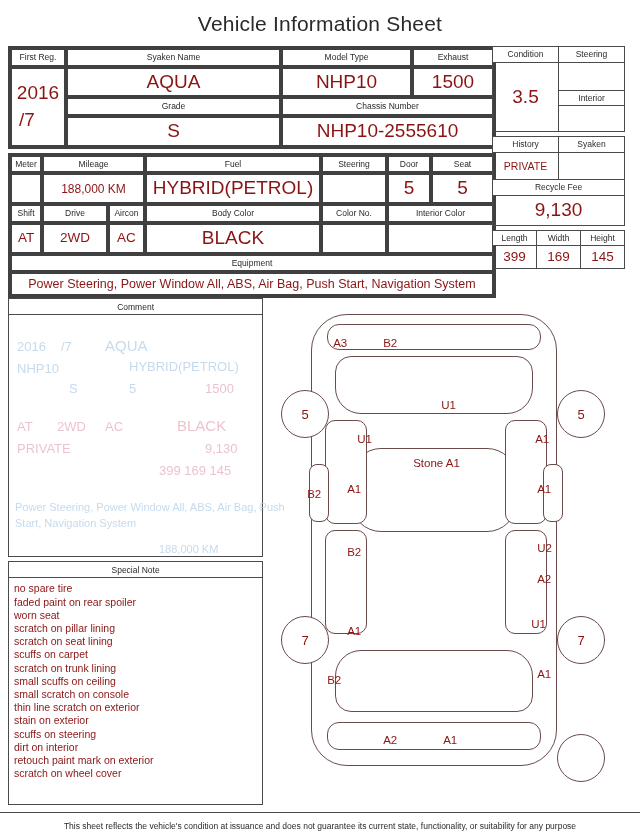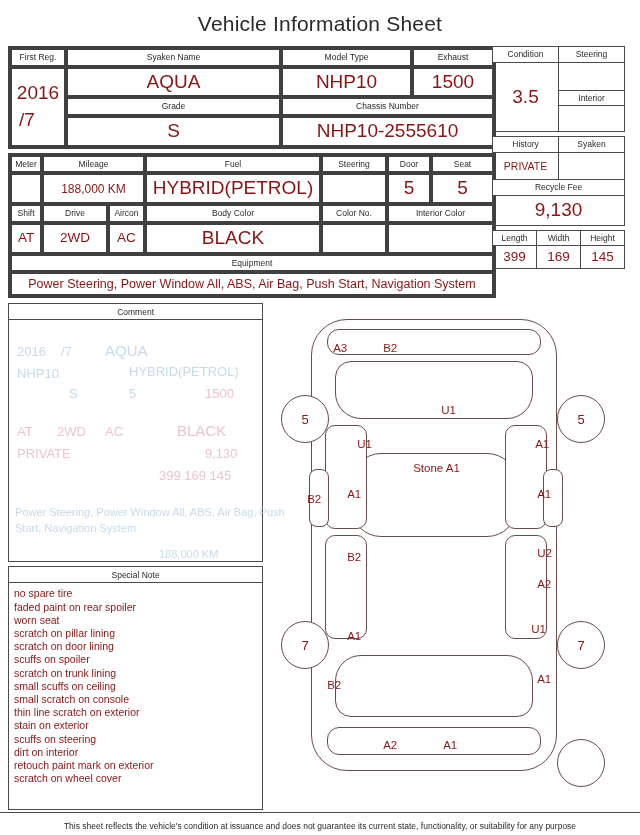--- a/index.html
+++ b/index.html
@@ -51,21 +51,21 @@
   .rightTables { width: 132px; margin-left: 0; }
 
   
   table.t1 { width: 484px; table-layout: fixed; }
   table.t1 td { border: 4px solid #404040; }
 
   table.t2 { width: 132px; table-layout: fixed; }
   table.t2 td { border: 1px solid #4a4a4a; }
 
   
-  .lower { display: flex; margin-top: 5px; }
+  .lower { display: flex; }
   .commentBox { width: 256px; }
   .boxhead {
     border: 1px solid #4a4a4a;
     border-bottom: none;
     font-size: 8.5px;
     text-align: center;
     color: #2a2a2a;
     padding: 3px 0 2px 0;
   }
   .boxbody {
@@ -318,22 +318,22 @@
         <div class="ghost" style="left:6px; top:202px; font-size:11px;">Start, Navigation System</div>
         <div class="ghost" style="left:150px; top:228px; font-size:11px;">188,000 KM</div>
       </div>
 
       <div class="boxhead" style="margin-top:4px">Special Note</div>
       <div class="boxbody" id="note-body">
         <div class="noteline">no spare tire</div>
         <div class="noteline">faded paint on rear spoiler</div>
         <div class="noteline">worn seat</div>
         <div class="noteline">scratch on pillar lining</div>
-        <div class="noteline">scratch on door lining</div>
-        <div class="noteline">scuffs on spoiler</div>
+        <div class="noteline">scratch on seat lining</div>
+        <div class="noteline">scuffs on carpet</div>
         <div class="noteline">scratch on trunk lining</div>
         <div class="noteline">small scuffs on ceiling</div>
         <div class="noteline">small scratch on console</div>
         <div class="noteline">thin line scratch on exterior</div>
         <div class="noteline">stain on exterior</div>
         <div class="noteline">scuffs on steering</div>
         <div class="noteline">dirt on interior</div>
         <div class="noteline">retouch paint mark on exterior</div>
         <div class="noteline">scratch on wheel cover</div>
       </div>

